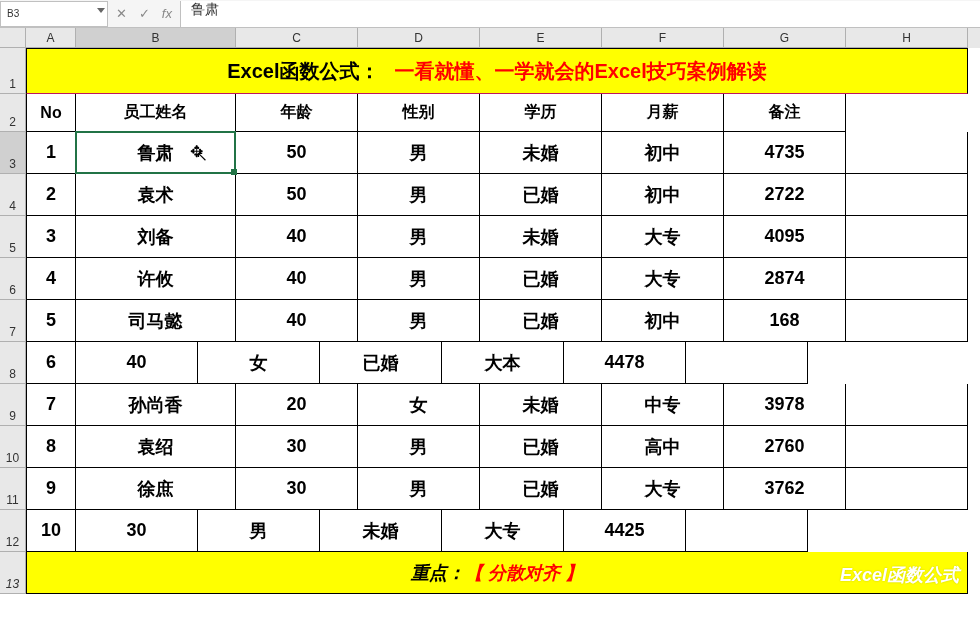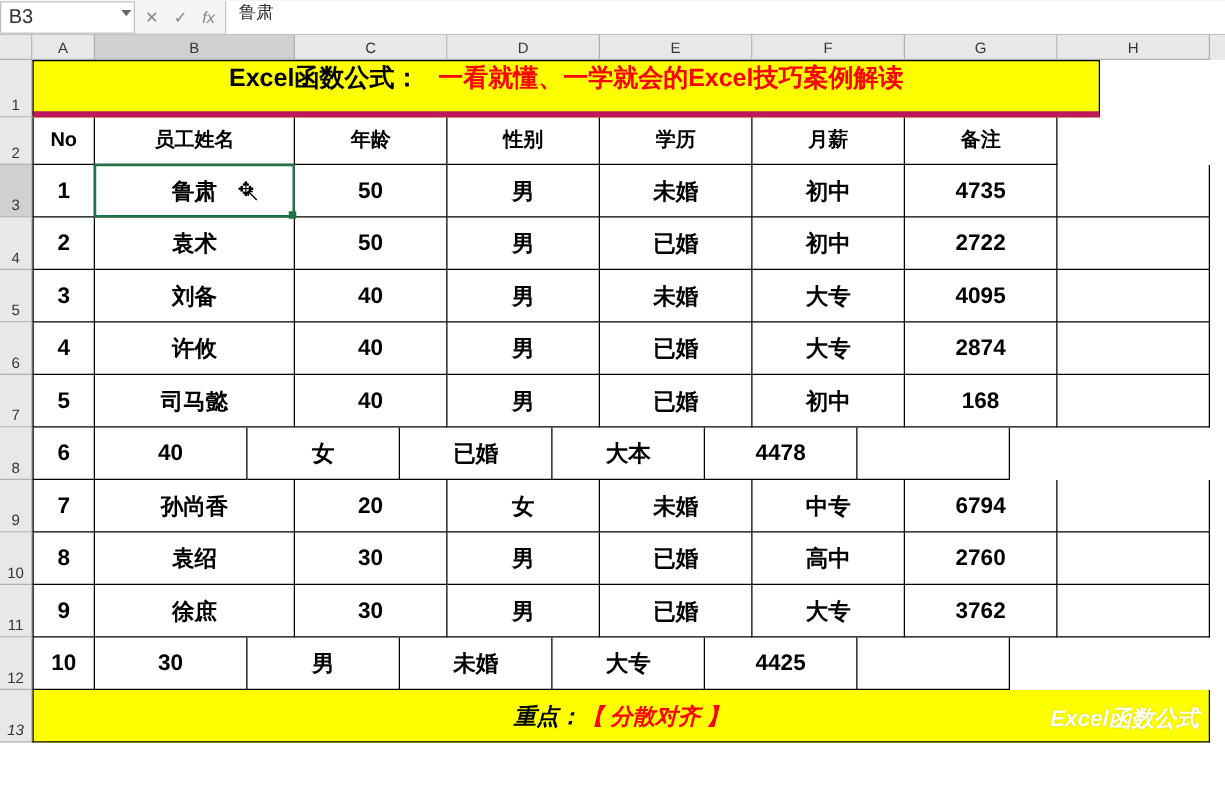--- a/index.html
+++ b/index.html
@@ -21,21 +21,21 @@
   background: #f5f5f5;
 }
 .name-box {
   width: 108px;
   height: 26px;
   border: 1px solid #c0c0c0;
   background: #fff;
   display: flex;
   align-items: center;
   padding: 0 6px;
-  font-size: 16px;
+  font-size: 10px;
   color: #333;
   position: relative;
 }
 .name-box-drop {
   position: absolute;
   right: 2px;
   top: 6px;
   width: 0; height: 0;
   border-left: 4px solid transparent;
   border-right: 4px solid transparent;
@@ -119,26 +119,27 @@
   align-items: center;
   justify-content: center;
   font-size: 18px;
   color: #000;
   overflow: hidden;
 }
 
 
 .title-row { height: 46px; }
 .title-cell {
-  width: 854px;
+  width: 942px;
   border-right: 1px solid #000;
-  border-bottom: 5px solid #be185d;
+  border-bottom: 1px solid #be185d;
   border-top: 1px solid #000;
   background: #ffff00;
   display: flex;
+  align-items: center;
   justify-content: center;
   font-size: 20px;
   font-weight: bold;
 }
 .title-black { color: #000; }
 .title-red { color: #ff0000; margin-left: 15px; }
 
 
 .header-row { height: 38px; }
 .header-row .cell { font-weight: bold; font-size: 16px; }
@@ -320,21 +321,21 @@
 </div>
 
 <div class="row data-row">
   <div class="row-h">9</div>
   <div class="cell c-A left-border">7</div>
   <div class="cell c-B">孙尚香</div>
   <div class="cell c-C">20</div>
   <div class="cell c-D">女</div>
   <div class="cell c-E">未婚</div>
   <div class="cell c-F">中专</div>
-  <div class="cell c-G">6794</div>
+  <div class="cell c-G">3978</div>
   <div class="cell c-H"></div>
 </div>
 
 <div class="row data-row">
   <div class="row-h">10</div>
   <div class="cell c-A left-border">8</div>
   <div class="cell c-B">袁绍</div>
   <div class="cell c-C">30</div>
   <div class="cell c-D">男</div>
   <div class="cell c-E">已婚</div>

